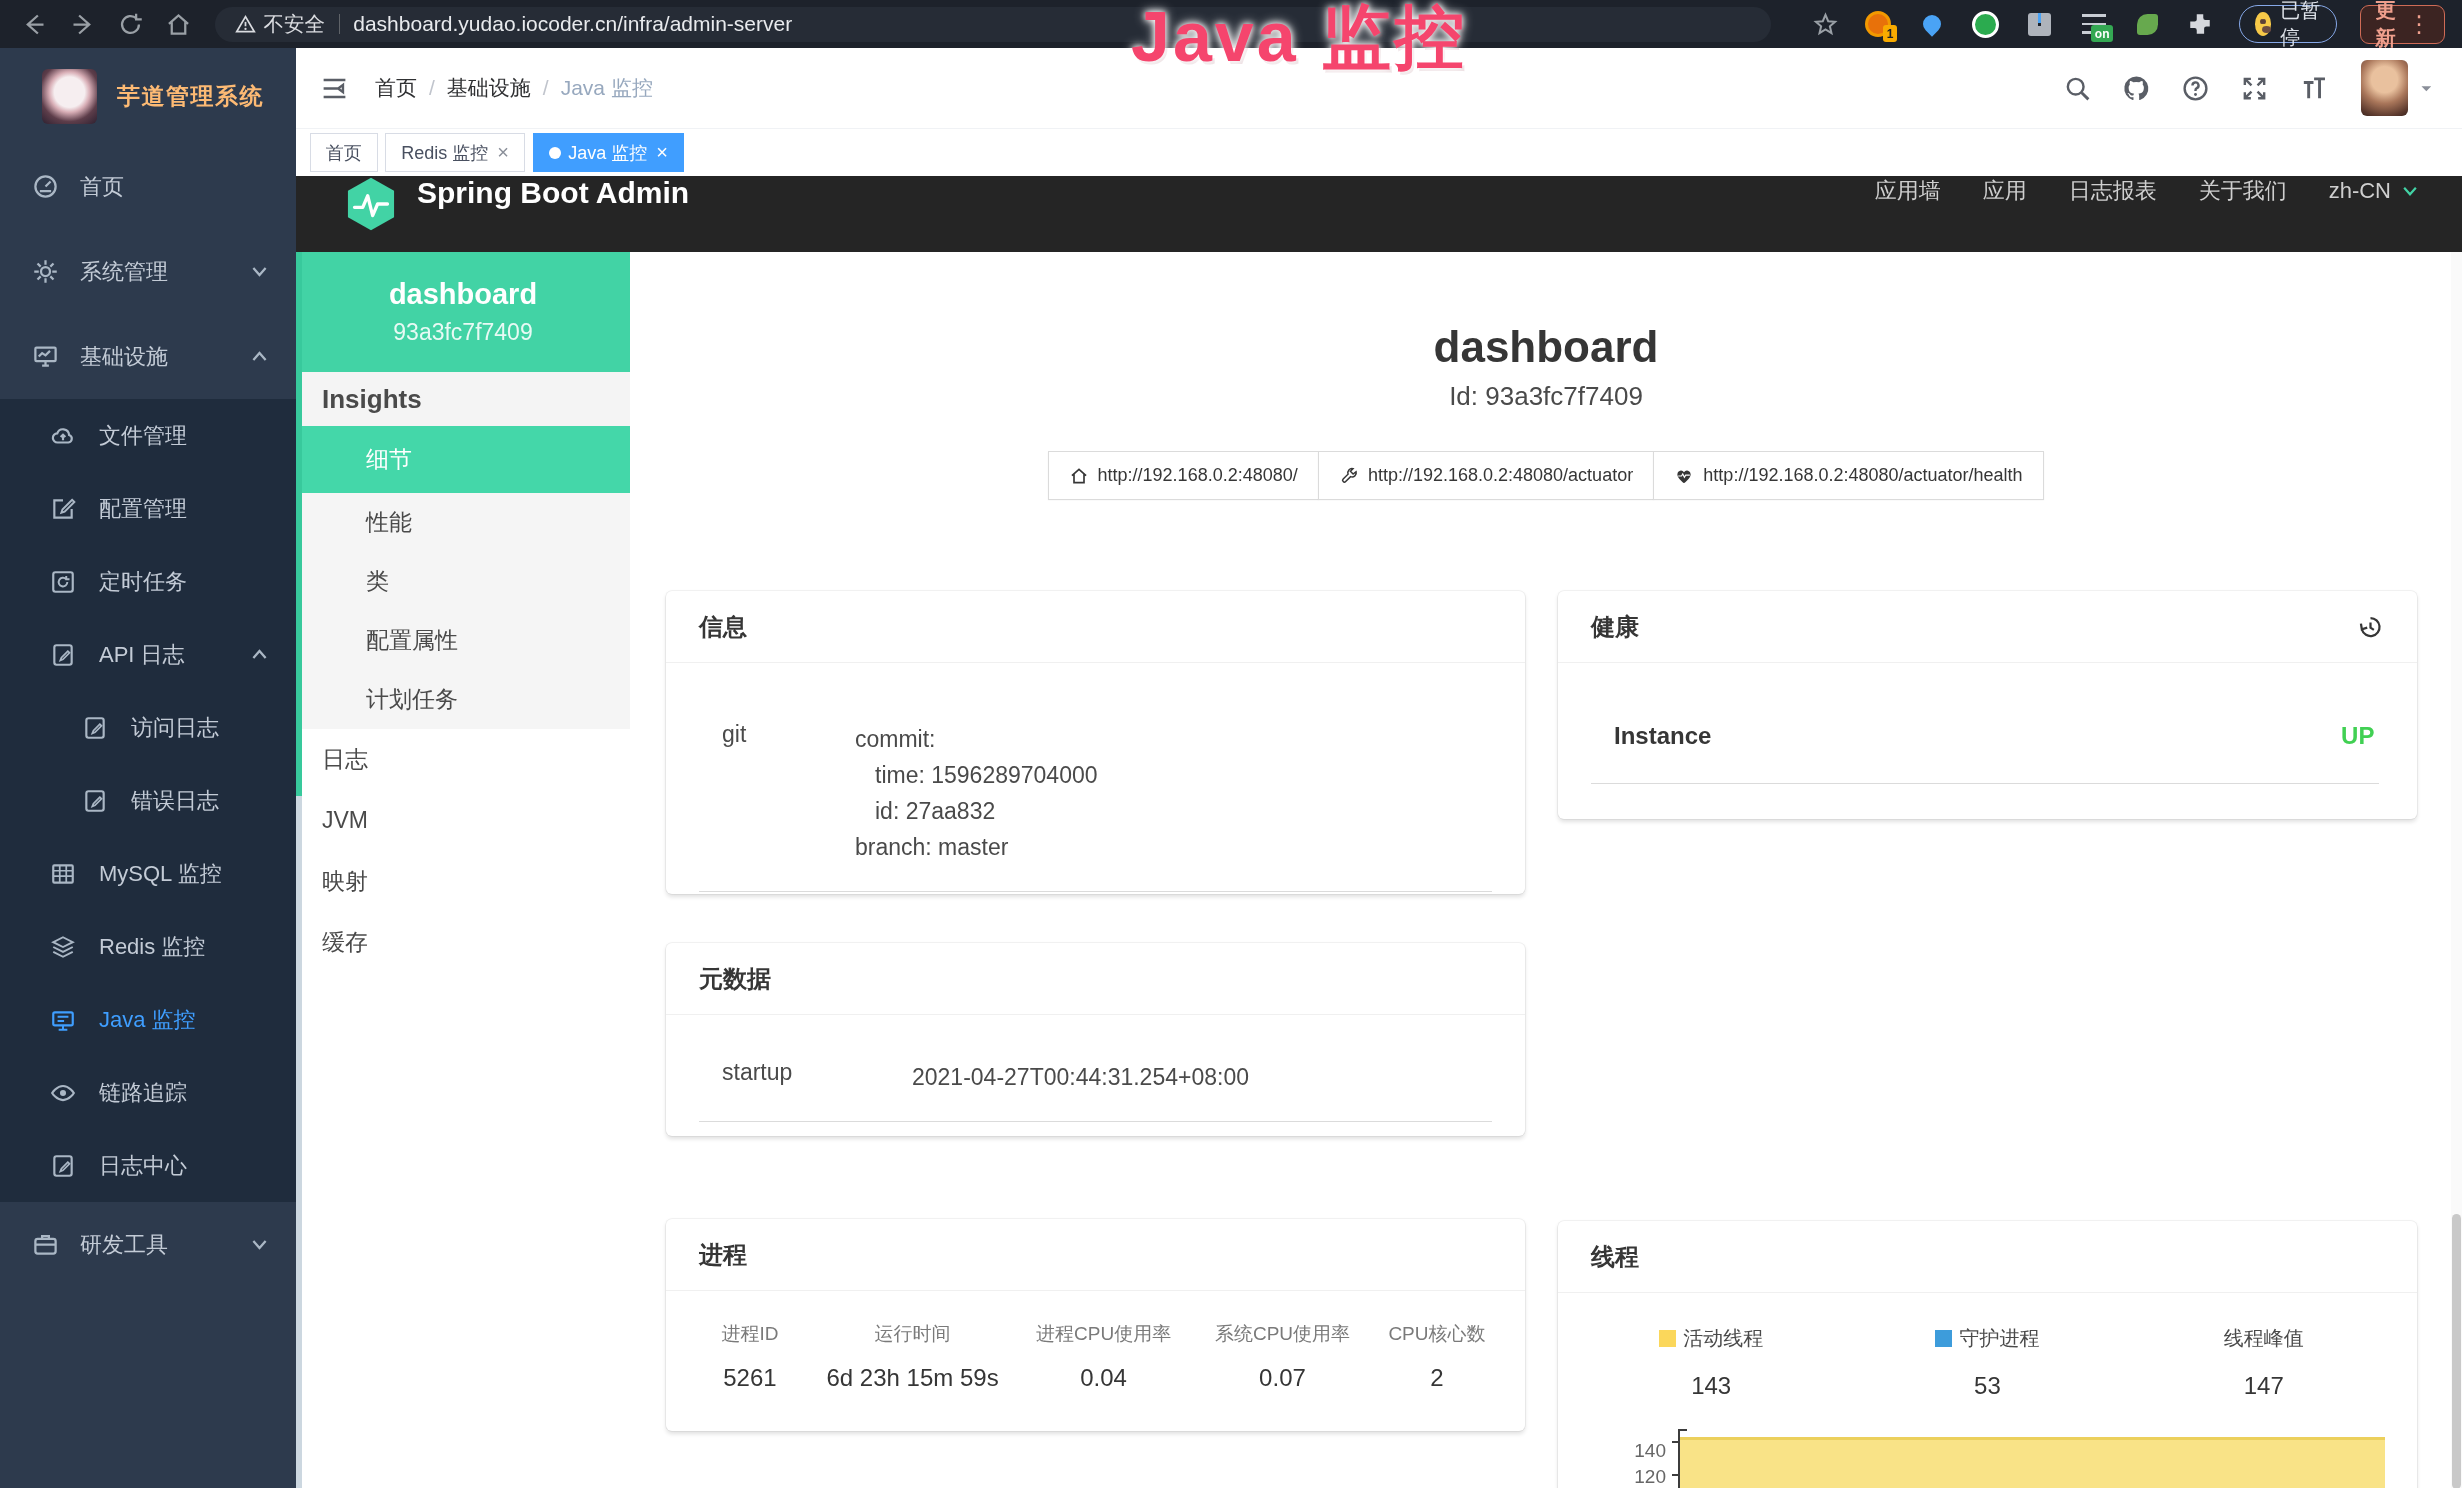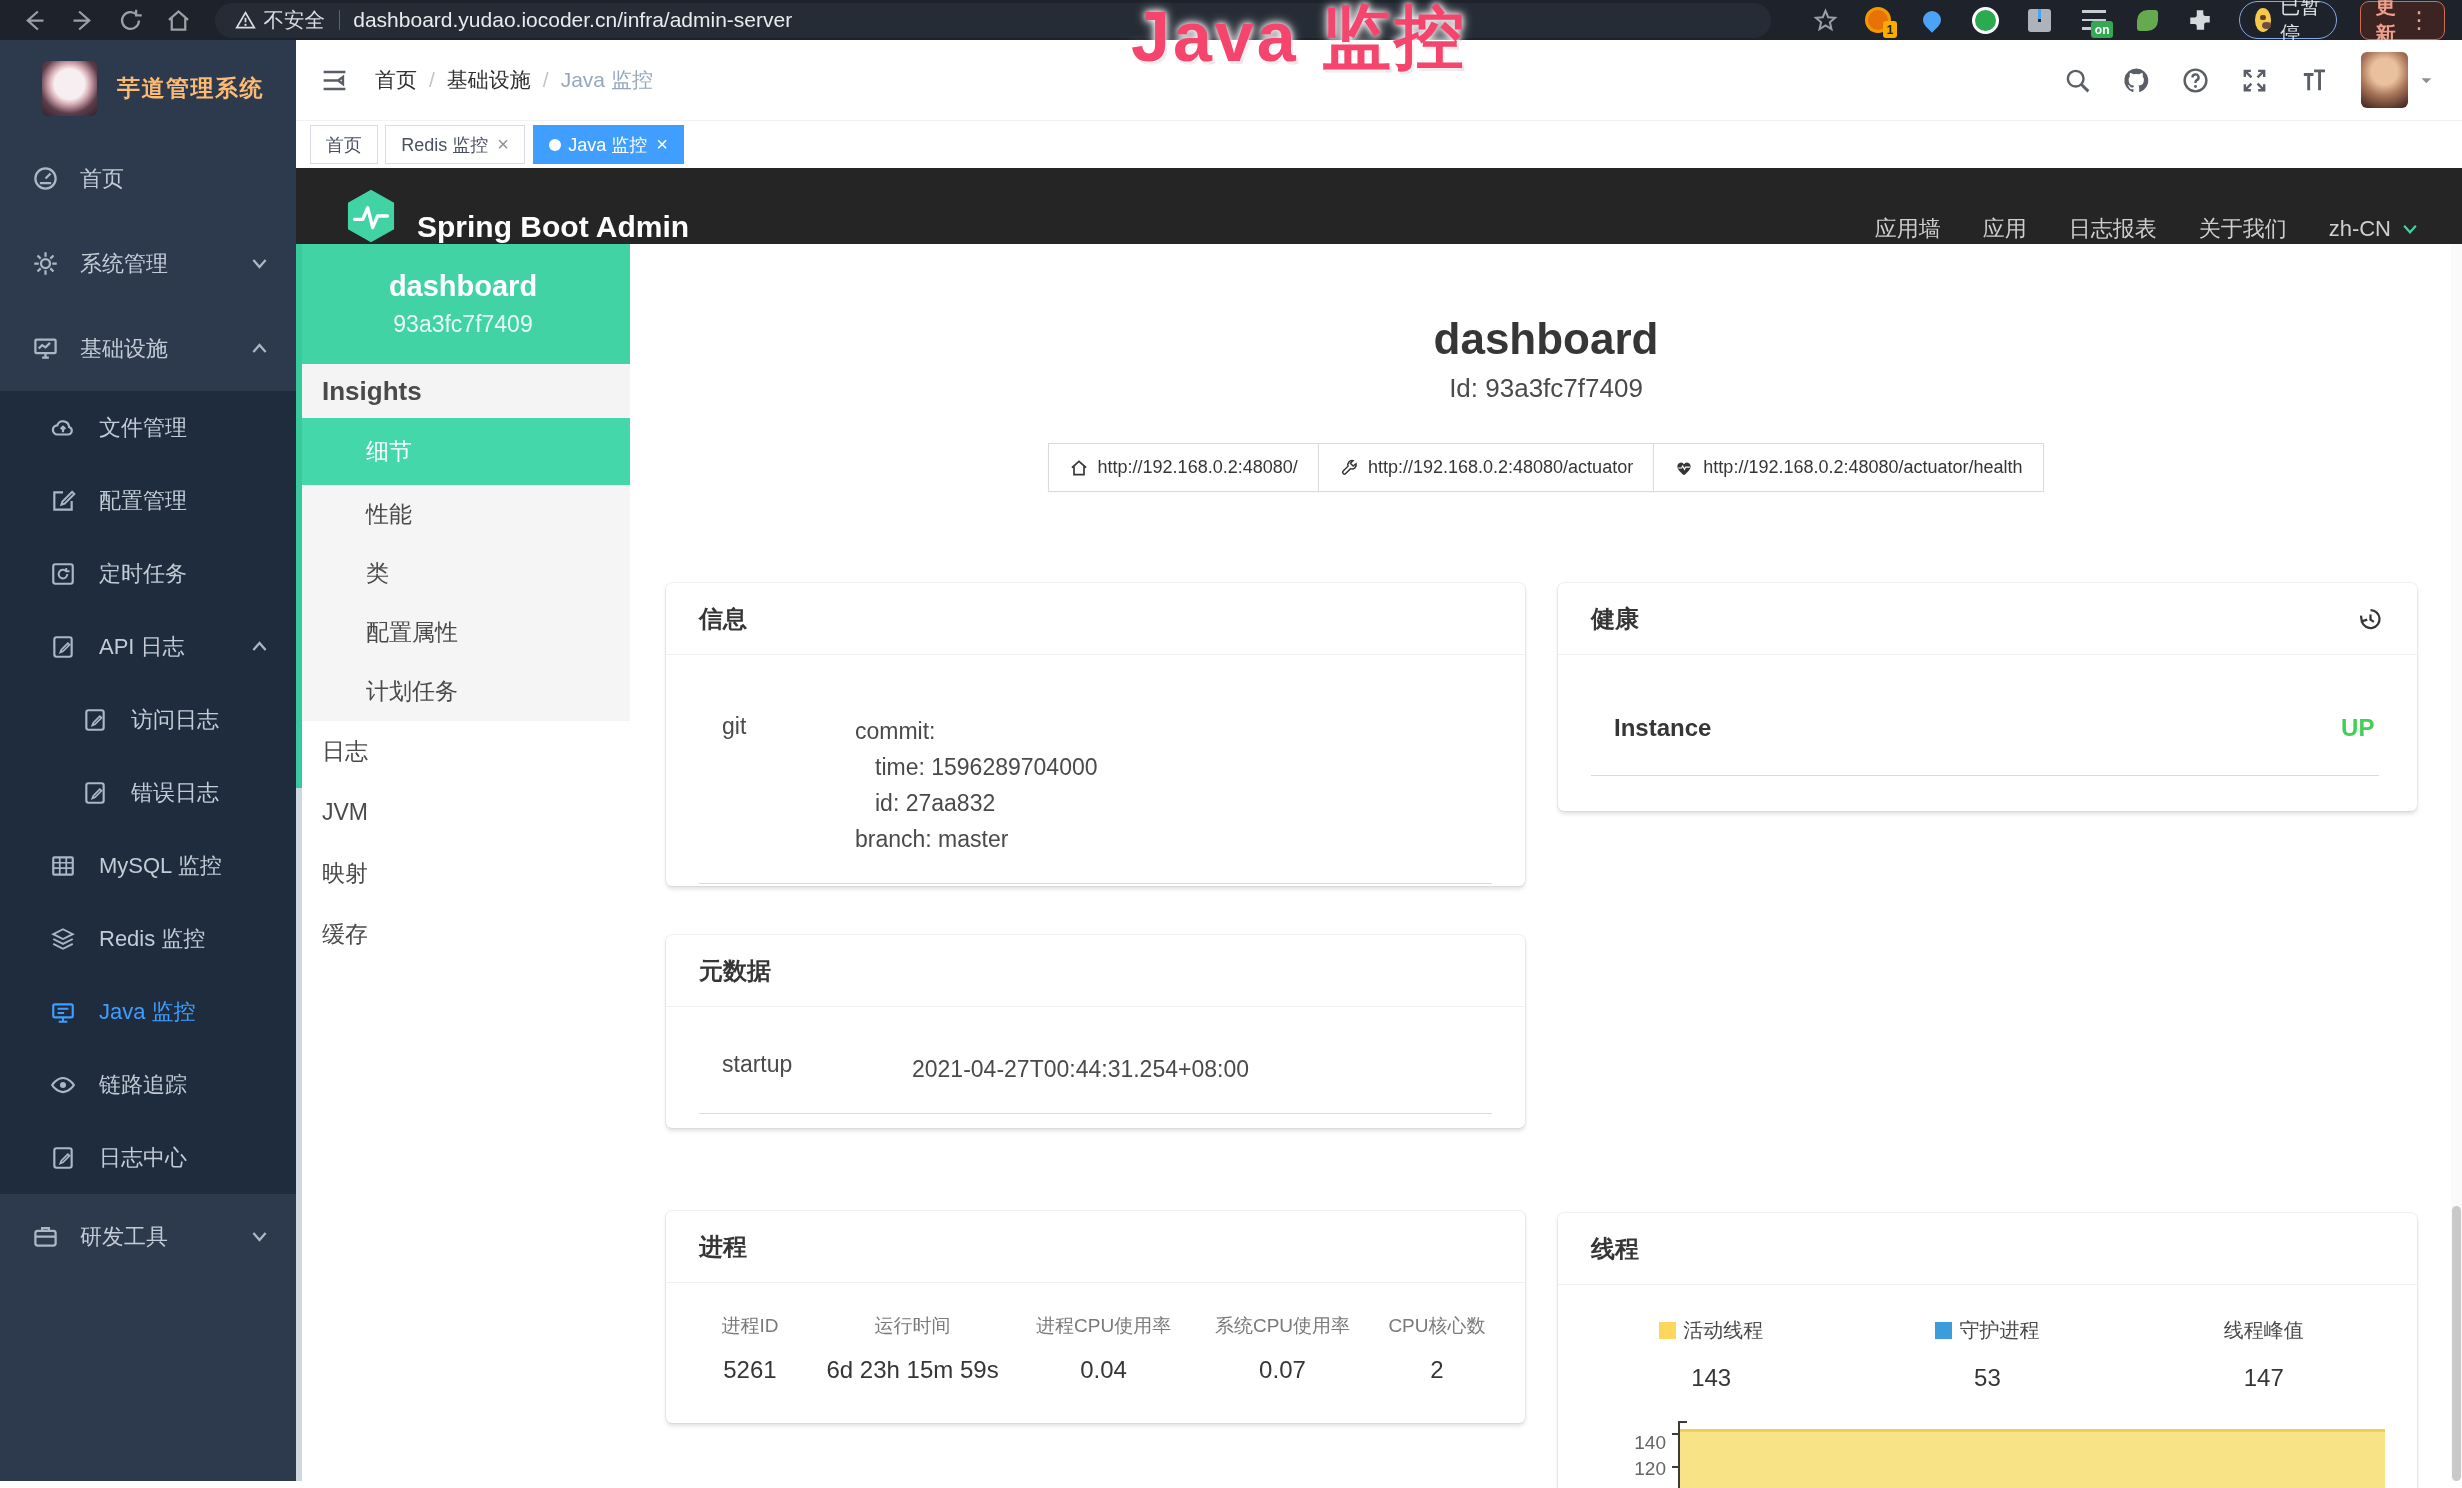--- a/index.html
+++ b/index.html
@@ -1,21 +1,21 @@
 <!DOCTYPE html>
 <html style="font-size:12px"><head>
 <meta charset="utf-8">
 <style>
   * { margin:0; padding:0; box-sizing:border-box; }
   html,body { width:2462px; height:1489px; overflow:hidden; background:#fff;
               font-family:"Liberation Sans","DejaVu Sans",sans-serif; }
   .page { position:relative; width:2462px; height:1489px; overflow:hidden; }
 
   
-  .chrome { height:40px; background:#1d222b; display:flex; align-items:center; }
+  .chrome { height:48px; background:#1d222b; display:flex; align-items:center; }
   .nav-ic { width:27px; height:27px; color:#9aa0a6; margin-left:21px; flex:0 0 auto; }
   .nav-ic svg { width:100%; height:100%; }
   .url-pill { height:35px; flex:0 0 auto; width:1556px; margin-left:23px; background:#262c36;
               border-radius:17.4px; display:flex; align-items:center; padding:0 20px; }
   .warn-ic { width:21px; height:21px; color:#dadce0; }
   .warn-ic svg { width:100%; height:100%; }
   .sec-label { color:#dadce0; font-size:20.5px; margin-left:7.6px; }
   .url-sep { width:0.8px; height:20px; background:#5f6368; margin:0 13.7px; }
   .url-text { color:#e8eaed; font-size:21px; white-space:nowrap; }
   .chrome-right { display:flex; align-items:center; margin-left:16.7px; }
@@ -101,21 +101,21 @@
   .tags-bar { height:47px; display:flex; align-items:center; padding-left:13.7px; background:#fff; }
   .tag { height:39px; display:flex; align-items:center; border:0.8px solid #d8dce5; background:#fff;
          color:#495060; font-size:18px; padding:0 15px; margin-right:7.6px; cursor:pointer; }
   .tag .dot { width:12px; height:12px; border-radius:50%; background:#fff; margin-right:7.6px; display:none; }
   .tag .tag-x { margin-left:9px; font-size:20px; color:#8a8f99; }
   .tag.active { background:#409eff; border-color:#409eff; color:#fff; }
   .tag.active .dot { display:inline-block; }
   .tag.active .tag-x { color:#fff; }
 
   
-  .sba-header { height:76px; background:#252525; display:flex; align-items:flex-end; }
+  .sba-header { height:76px; background:#252525; display:flex; align-items:flex-start; }
   .sba-logo { width:50px; height:56px; margin-left:50px; flex:0 0 auto; }
   .sba-brand { color:#fff; font-size:30px; font-weight:bold; margin-left:21px; }
   .sba-nav { margin-left:auto; display:flex; align-items:center; margin-right:42px; }
   .sba-nav-item { color:#cfcfcf; font-size:22px; margin-left:42px; cursor:pointer; display:flex; align-items:center; }
   .sba-chev { width:20px; height:20px; color:#42d3a5; margin-left:9px; }
   .sba-chev svg { width:100%; height:100%; }
 
   
   .sba-body { flex:1; display:flex; min-height:0; }
   .sba-side { width:334px; flex:0 0 auto; position:relative; }

